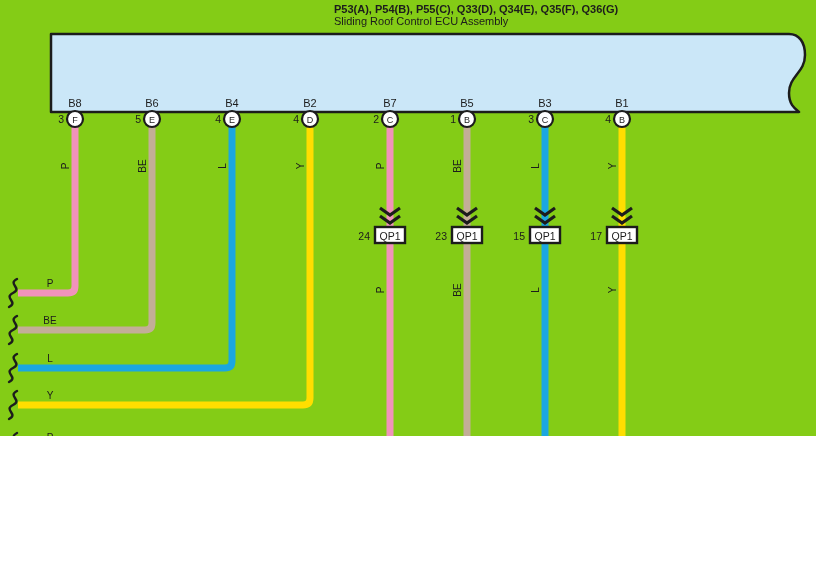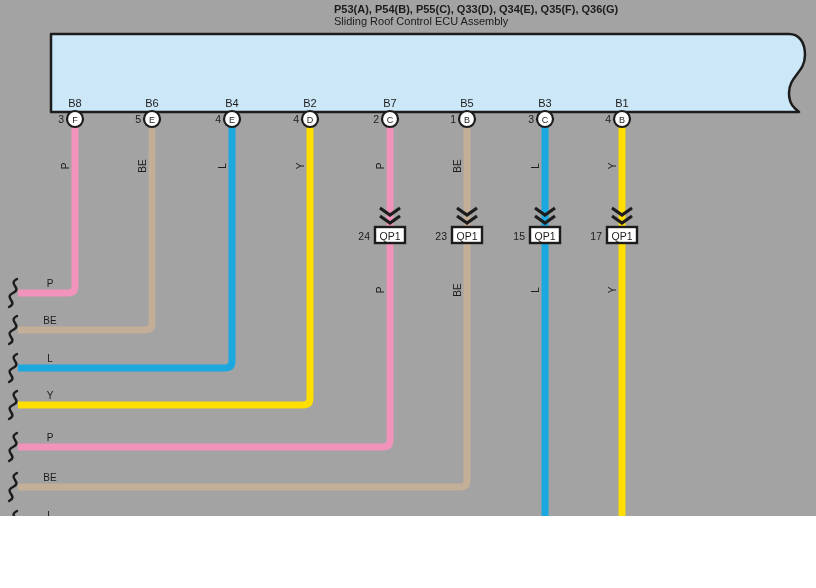--- a/index.html
+++ b/index.html
@@ -1,16 +1,16 @@
 <!DOCTYPE html>
 <html><head>
 <meta charset="utf-8">
 <style>
   html,body{margin:0;padding:0;background:#fff;}
-  .stage{position:relative;width:816px;height:516px;background:#a3a3a3;overflow:hidden;}
+  .stage{position:relative;width:816px;height:436px;background:#84cc16;overflow:hidden;}
   svg text{font-family:"Liberation Sans", sans-serif; fill:#1c1c1c;}
   .t-title1{font-size:11px;font-weight:bold;}
   .t-title2{font-size:11px;}
   .t-term{font-size:11px;}
   .t-pinnum{font-size:10.5px;}
   .t-pinletter{font-size:9px;}
   .t-vlabel{font-size:10px;}
   .t-exit{font-size:10px;}
   .t-qp{font-size:10.5px;}
 </style>

